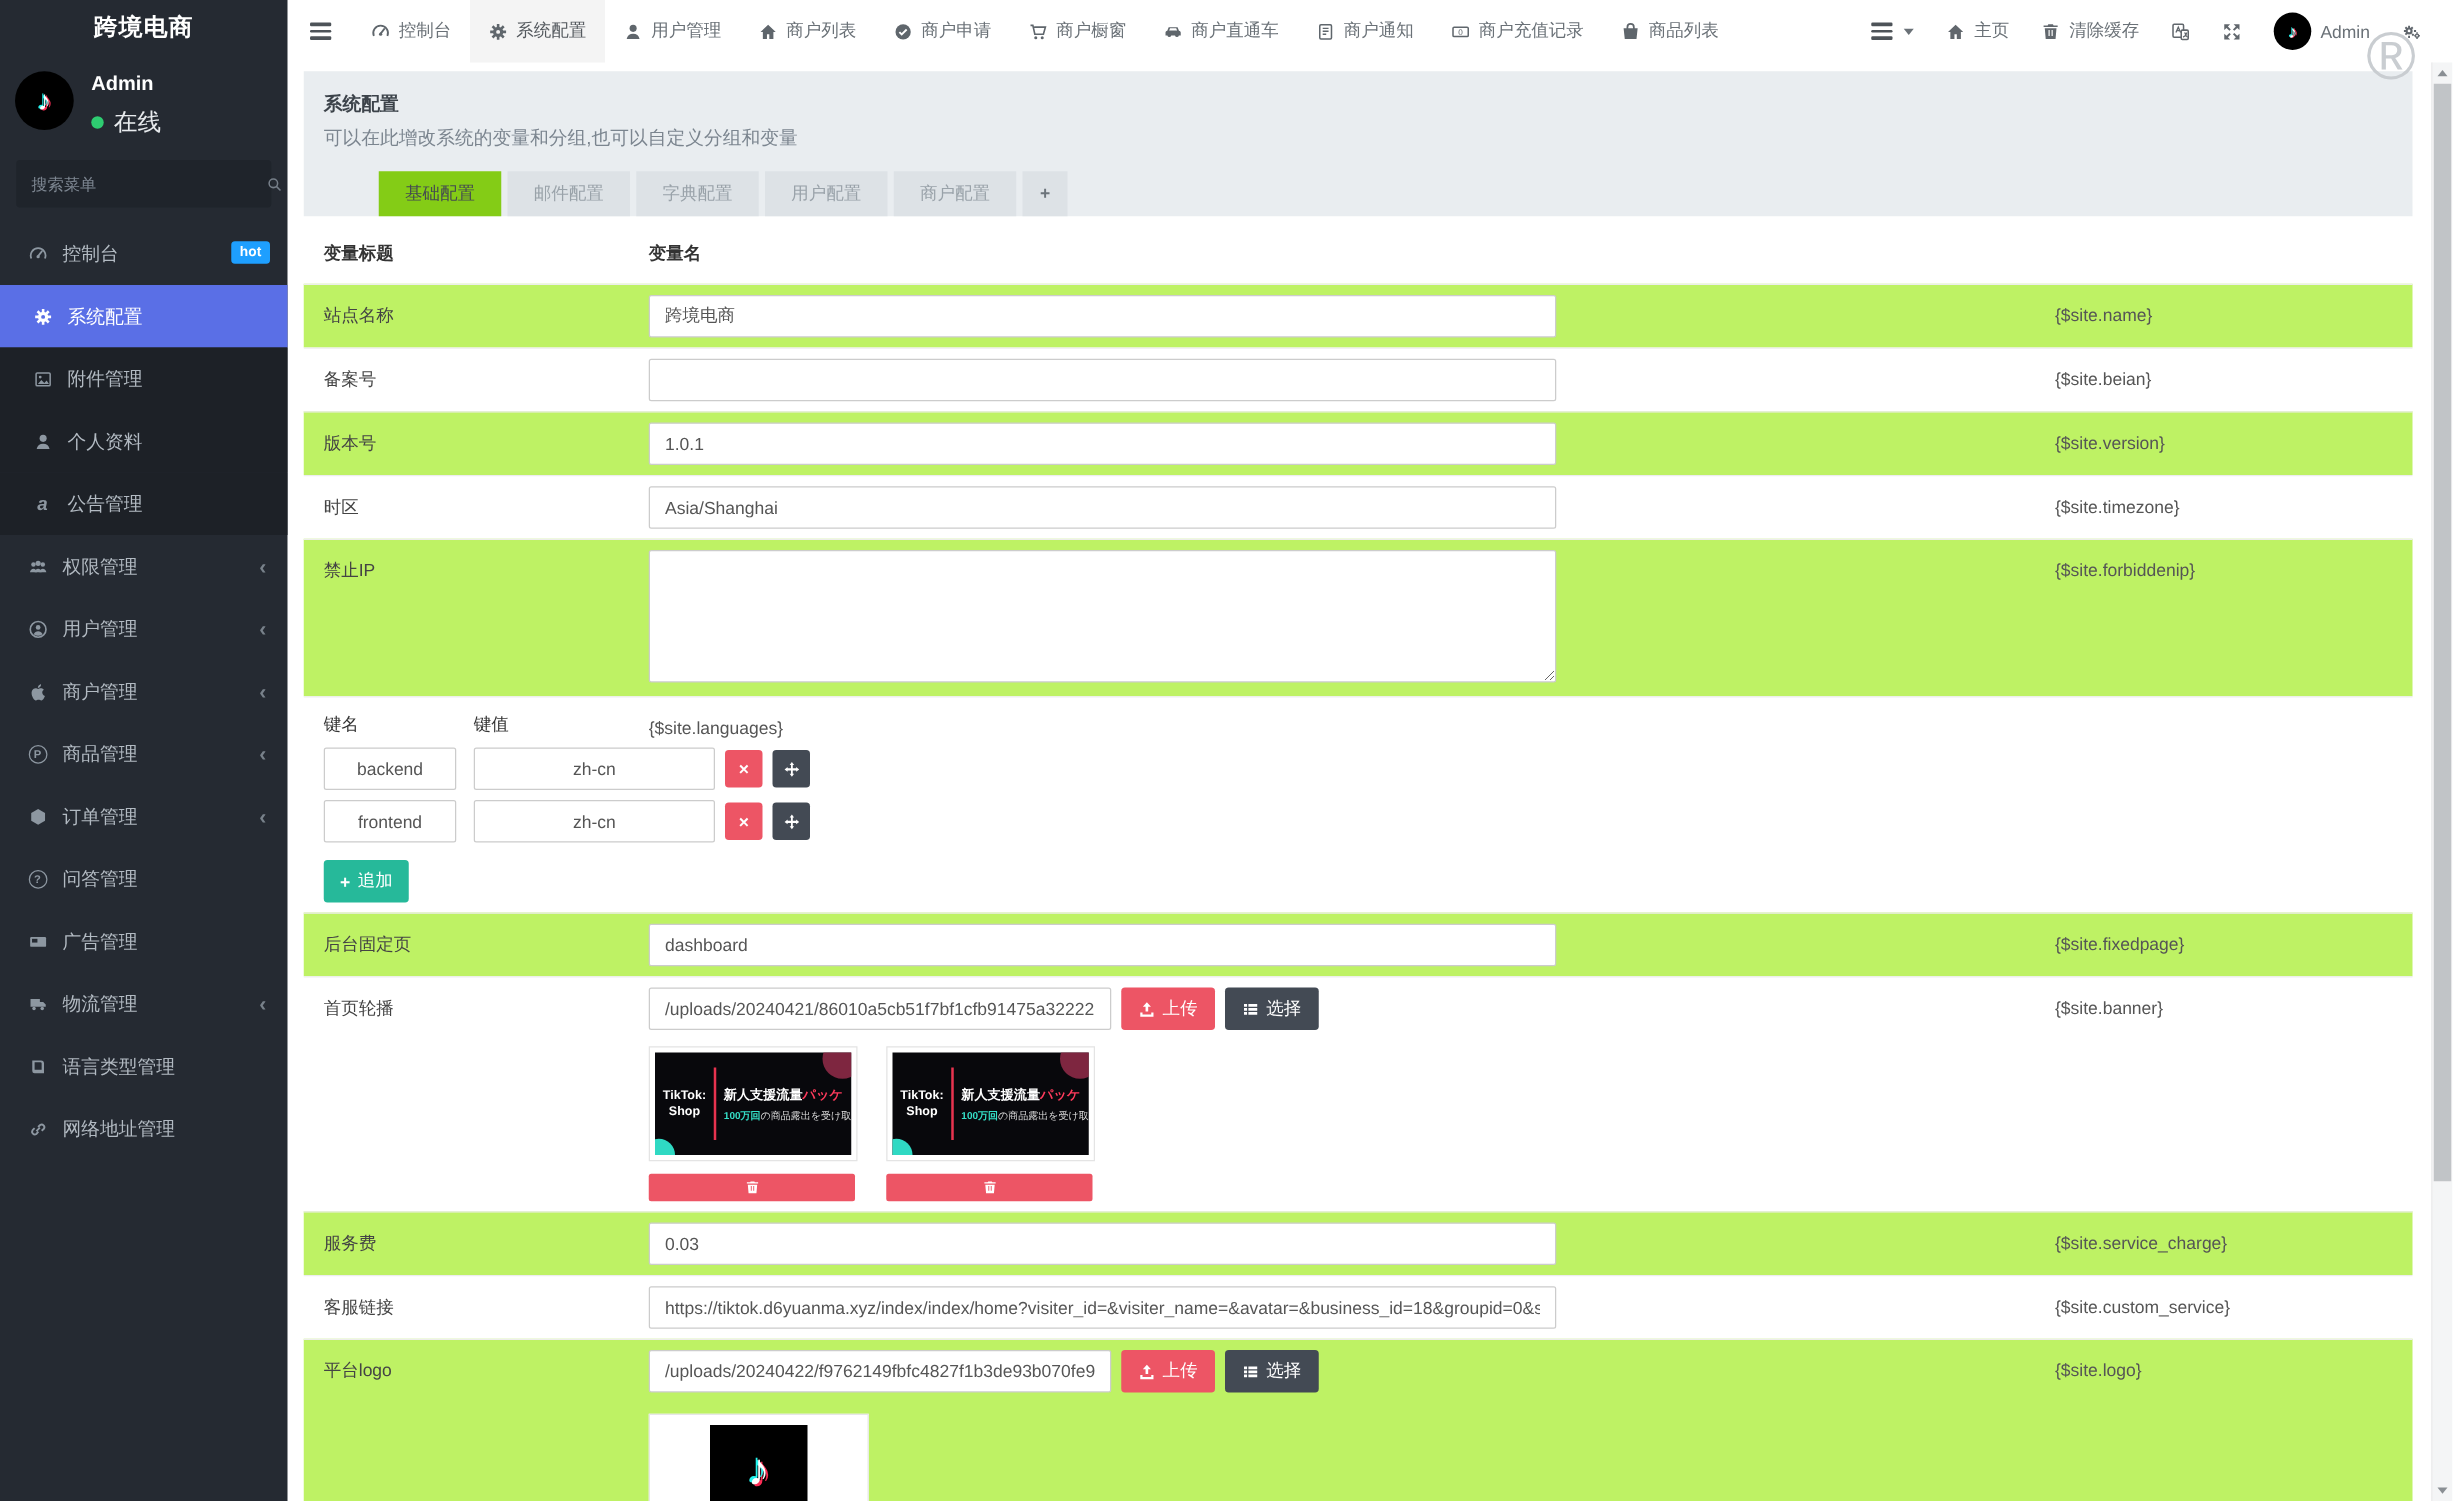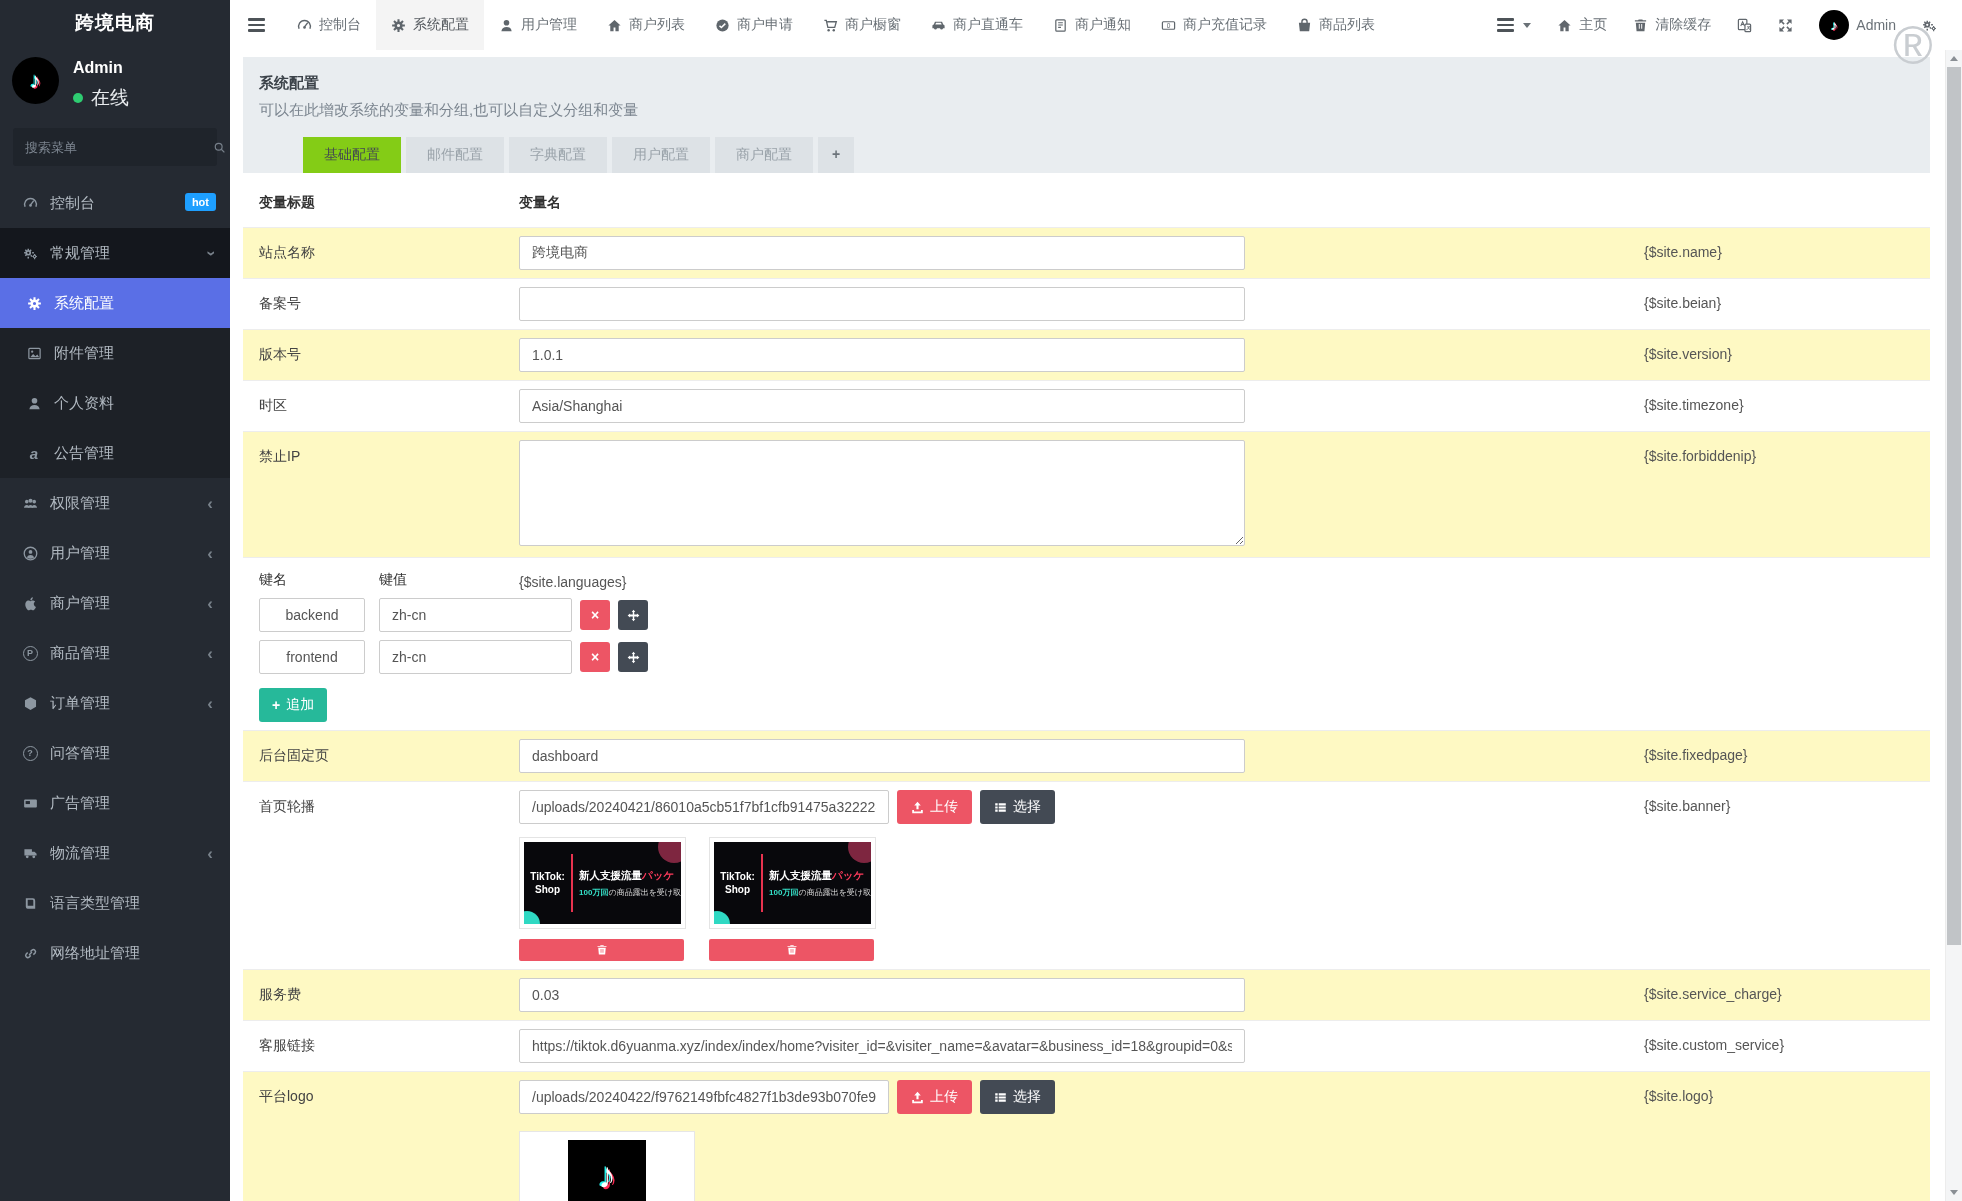--- a/index.html
+++ b/index.html
@@ -62,31 +62,31 @@
   .card-head{background:#e9edf0;padding:17px 16px 0 16px;}
   .card-title{font-size:15px;font-weight:700;color:#3c434a;}
   .card-sub{font-size:15px;color:#7b858f;margin-top:8px;}
   .tabs{display:flex;margin-top:17px;}
   .tab{padding:9px 21px;background:#dde2e6;color:#99a2a9;font-size:14px;margin-right:5px;cursor:pointer;}
   .tab.active{background:#84cc16;color:#454b50;margin-left:44px;}
   .tab.tab-add{padding:9px 14px;color:#6c747b;font-weight:700;}
 
   .tbl-head{display:grid;grid-template-columns:260px 1125px 1fr;padding:21px 16px 15px 16px;font-weight:700;font-size:14px;color:#333;}
   .row{display:grid;grid-template-columns:260px 1125px 1fr;padding:8px 16px;border-top:1px solid #ededed;font-size:14px;color:#444;}
-  .row.alt{background:#fef9c3;}
+  .row.alt{background:#bef264;}
   .row-label{padding-top:8px;}
   .row-var{color:#555;padding-top:8px;}
   .form-input{width:726px;height:34px;border:1px solid #ccc;border-radius:2px;padding:0 12px;font-size:14px;color:#555;box-sizing:border-box;background:#fff;font-family:inherit;outline:none;}
   .form-textarea{width:726px;height:106px;border:1px solid #ccc;border-radius:2px;padding:8px 12px;font-size:14px;color:#555;box-sizing:border-box;background:#fff;font-family:inherit;outline:none;}
   .file-input{width:370px;}
   .lang-headers{display:flex;font-size:14px;color:#333;margin:5px 0 9px 0;}
   .lh-key{width:120px;}
   .lang-row{display:flex;align-items:center;margin-bottom:8px;}
   .lang-key{width:106px;margin-right:14px;text-align:center;}
-  .lang-val{width:193px;}
+  .lang-val{width:193px;text-align:center;}
   .btn-sq{width:30px;height:30px;border-radius:3px;color:#fff;display:inline-flex;align-items:center;justify-content:center;margin-left:8px;cursor:pointer;flex-shrink:0;}
   .btn-sq svg{width:13px;height:13px;}
   .red{background:#ed5565;}
   .dark{background:#434a54;}
   .btn-append{display:inline-flex;align-items:center;gap:6px;background:#26b99a;color:#fff;border-radius:3px;padding:0 13px;height:34px;font-size:14px;margin-top:6px;cursor:pointer;}
   .btn-append .ic-plus{font-size:14px;}
   .file-line{display:flex;align-items:center;}
   .btn{height:34px;border-radius:3px;color:#fff;display:inline-flex;align-items:center;gap:6px;padding:0 14px;font-size:14px;margin-left:8px;cursor:pointer;white-space:nowrap;}
   .btn-ic svg{width:13px;height:13px;}
   .thumbs{display:flex;gap:23px;margin-top:13px;}
@@ -149,36 +149,20 @@
         <span class="mi-icon" data-icon="gauge">
           <svg viewBox="0 0 16 16">
             <path fill="none" stroke="currentColor" stroke-width="1.5" d="M2.2 11.5a6.3 6.3 0 1 1 11.6 0"></path>
             <path stroke="currentColor" stroke-width="1.5" d="M8 9.5 11.5 5"></path>
             <circle cx="8" cy="10" r="1.4" fill="currentColor"></circle>
           </svg>
         </span>
         <span class="mi-label">控制台</span>
         <span class="badge-hot">hot</span>
       </div>
-      <div class="menu-item group">
-        <span class="mi-icon" data-icon="cogs">
-          <svg viewBox="0 0 20 16">
-            <g stroke="currentColor" stroke-width="2">
-              <path d="M7 1.5v2.3M7 12.2v2.3M1.5 7h2.3M12.2 7h2.3M3.1 3.1l1.6 1.6M10.3 10.3l1.6 1.6M10.9 3.1 9.3 4.7M4.7 9.3l-1.6 1.6"></path>
-            </g>
-            <path fill="currentColor" fill-rule="evenodd" d="M7 3.2a3.8 3.8 0 1 0 0 7.6 3.8 3.8 0 0 0 0-7.6zm0 2.3a1.5 1.5 0 1 1 0 3 1.5 1.5 0 0 1 0-3z"></path>
-            <g stroke="currentColor" stroke-width="1.6">
-              <path d="M15.5 8.5v1.6M15.5 14v1.6M12.5 12h1.6M16.9 12h1.6"></path>
-            </g>
-            <path fill="currentColor" fill-rule="evenodd" d="M15.5 9.6a2.4 2.4 0 1 0 0 4.8 2.4 2.4 0 0 0 0-4.8zm0 1.5a.9.9 0 1 1 0 1.8.9.9 0 0 1 0-1.8z"></path>
-          </svg>
-        </span>
-        <span class="mi-label">常规管理</span>
-        <span class="chev down">‹</span>
-      </div>
       <div class="menu-item sub active">
         <span class="mi-icon" data-icon="gear">
           <svg viewBox="0 0 16 16">
             <g stroke="currentColor" stroke-width="2.2">
               <path d="M8 1.2v3M8 11.8v3M1.2 8h3M11.8 8h3M3.2 3.2l2.1 2.1M10.7 10.7l2.1 2.1M12.8 3.2l-2.1 2.1M5.3 10.7l-2.1 2.1"></path>
             </g>
             <path fill="currentColor" fill-rule="evenodd" d="M8 3.6a4.4 4.4 0 1 0 0 8.8 4.4 4.4 0 0 0 0-8.8zm0 2.7a1.7 1.7 0 1 1 0 3.4 1.7 1.7 0 0 1 0-3.4z"></path>
           </svg>
         </span>
         <span class="mi-label">系统配置</span>

